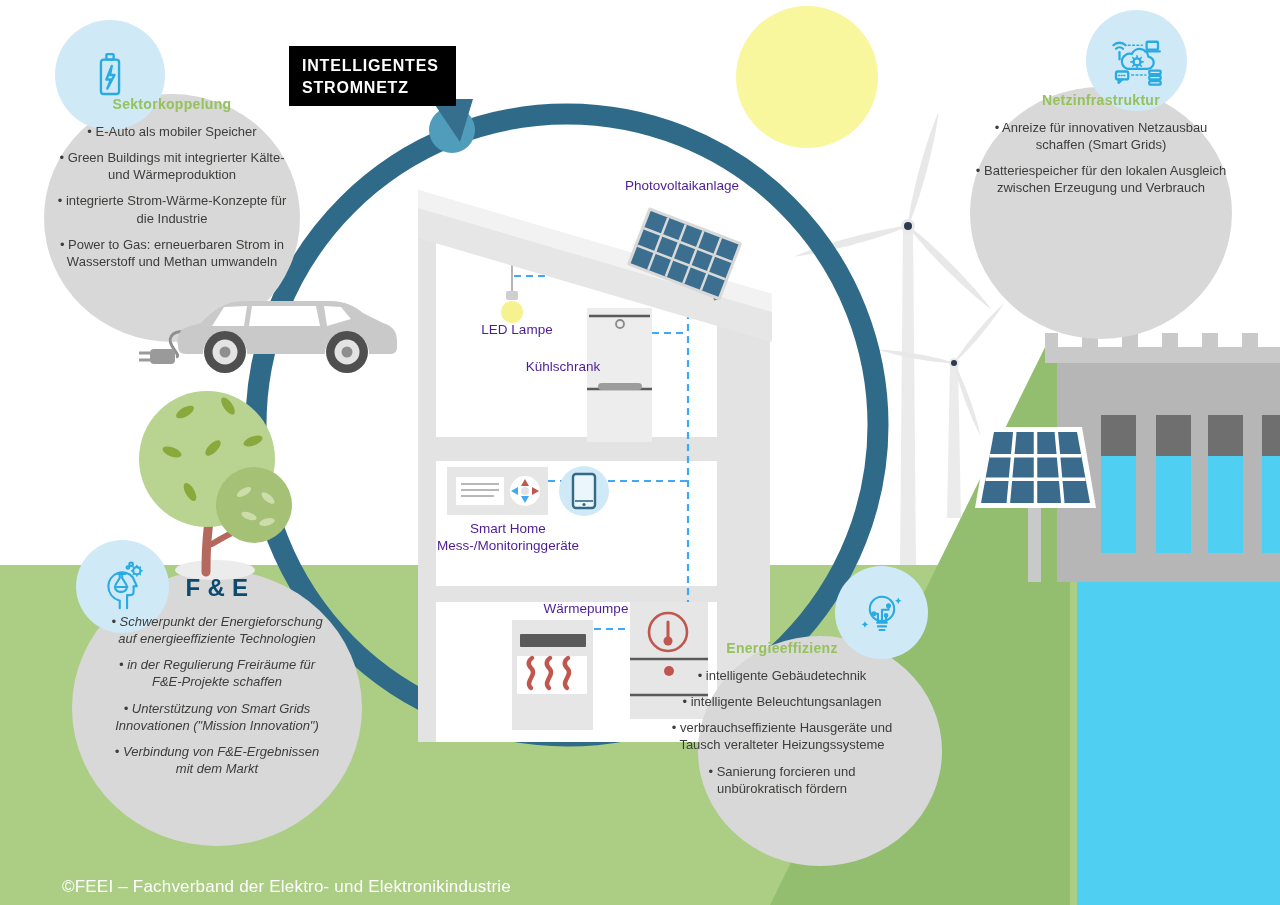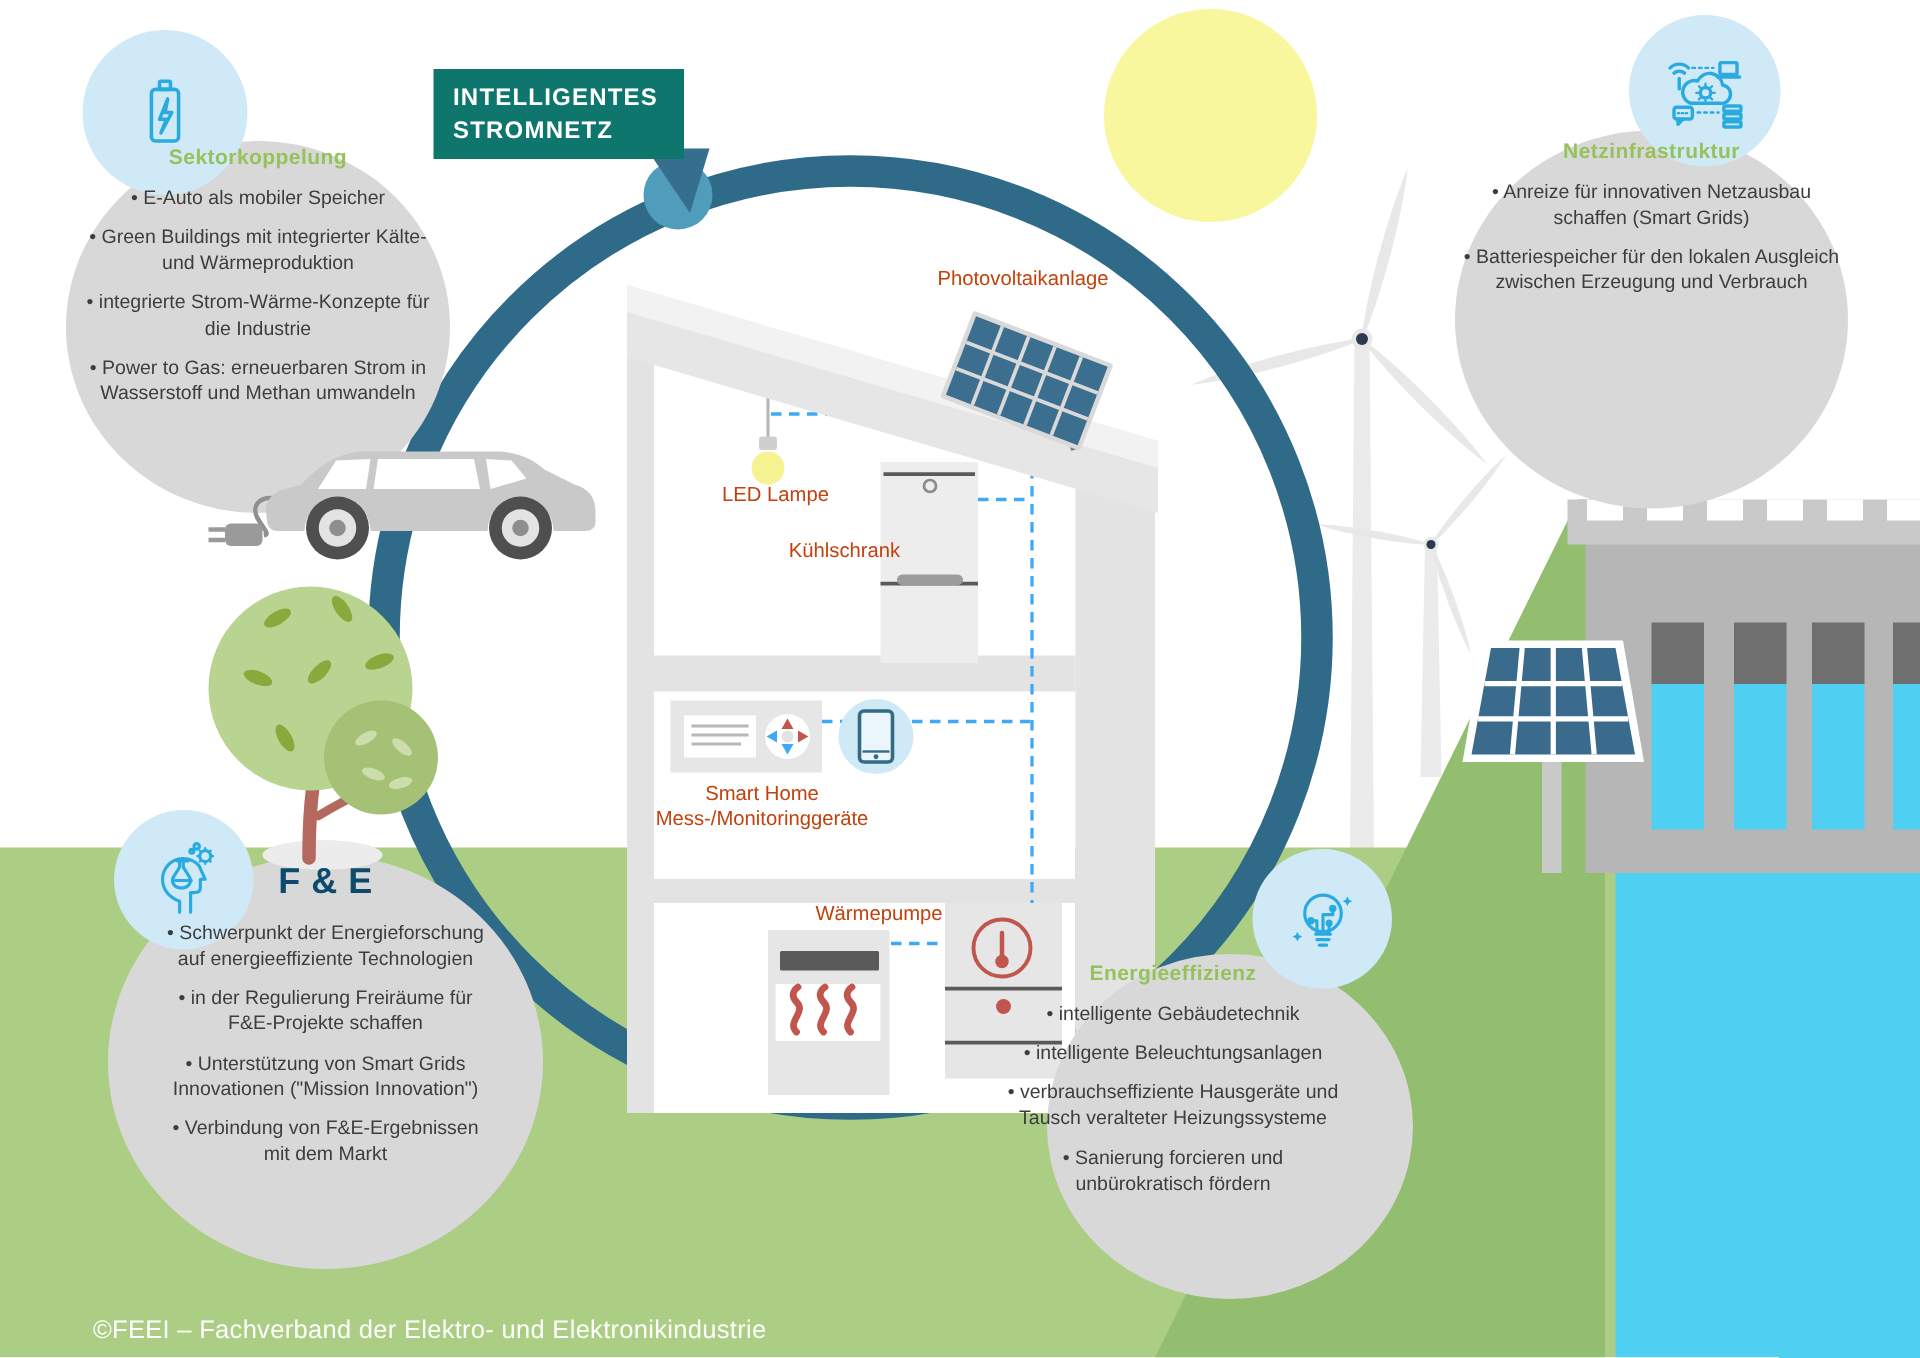--- a/index.html
+++ b/index.html
@@ -1,39 +1,39 @@
 <!DOCTYPE html>
 <html><head>
 <meta charset="utf-8">
 <style>
   html,body{margin:0;padding:0;background:#fff;}
   #stage{position:relative;width:1280px;height:905px;overflow:hidden;background:#fff;
          font-family:"Liberation Sans",sans-serif;}
   #scene{position:absolute;left:0;top:0;}
   
-  .banner{position:absolute;left:289px;top:46px;width:167px;height:60px;background:#0f766e;
+  .banner{position:absolute;left:289px;top:46px;width:167px;height:60px;background:#000000;
           color:#fff;font-weight:bold;font-size:16px;letter-spacing:.8px;line-height:1.4;
           padding:9px 0 0 13px;box-sizing:border-box;}
   
   .bubble{position:absolute;display:flex;flex-direction:column;align-items:center;
           text-align:center;color:#3d3d3b;}
   .bubble .title{font-size:14px;font-weight:bold;color:#95c25c;letter-spacing:.3px;margin-bottom:2px;}
   .bubble.dark-title .title{color:#0c4a6e;font-size:24px;}
   .item{font-size:13px;line-height:1.32;margin-top:9px;}
   .item::before{content:"• ";}
   .b-sektor{left:44px;top:96px;width:256px;}   .b-sektor .item{max-width:248px;}
   .b-netz{left:970px;top:92px;width:262px;}    .b-netz .item{max-width:260px;}
-  .b-fe{left:72px;top:574px;width:290px;}      .b-fe .item{max-width:220px;}
+  .b-fe{left:72px;top:574px;width:290px;}      .b-fe .item{max-width:220px;font-style:italic;}
   .b-energie{left:660px;top:640px;width:244px;}.b-energie .item{max-width:234px;}
   
   .icircle{position:absolute;border-radius:50%;background:#cfe9f7;display:flex;
            align-items:center;justify-content:center;}
   .icircle svg{stroke:#29abe2;fill:none;stroke-width:2.6;stroke-linecap:round;stroke-linejoin:round;}
   
-  .hlabel{position:absolute;transform:translateX(-50%);font-size:13.5px;color:#c2410c;
+  .hlabel{position:absolute;transform:translateX(-50%);font-size:13.5px;color:#4c1d95;
           white-space:nowrap;text-align:center;line-height:1.25;}
   .footer{position:absolute;left:62px;top:877px;color:#fff;font-size:17px;letter-spacing:.2px;}
 </style>
 </head>
 <body>
 
 <div id="stage">
 
 <svg id="scene" width="1280" height="905" viewBox="0 0 1280 905">
 

